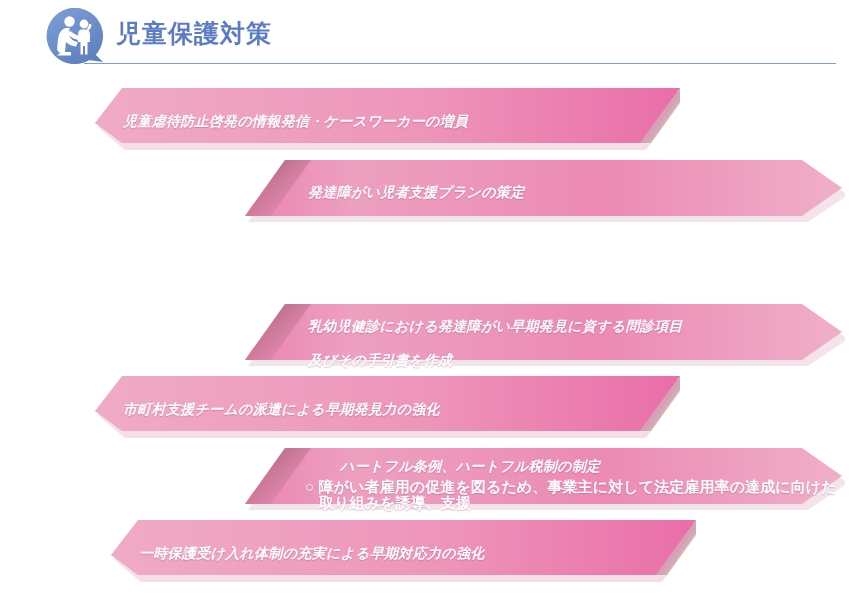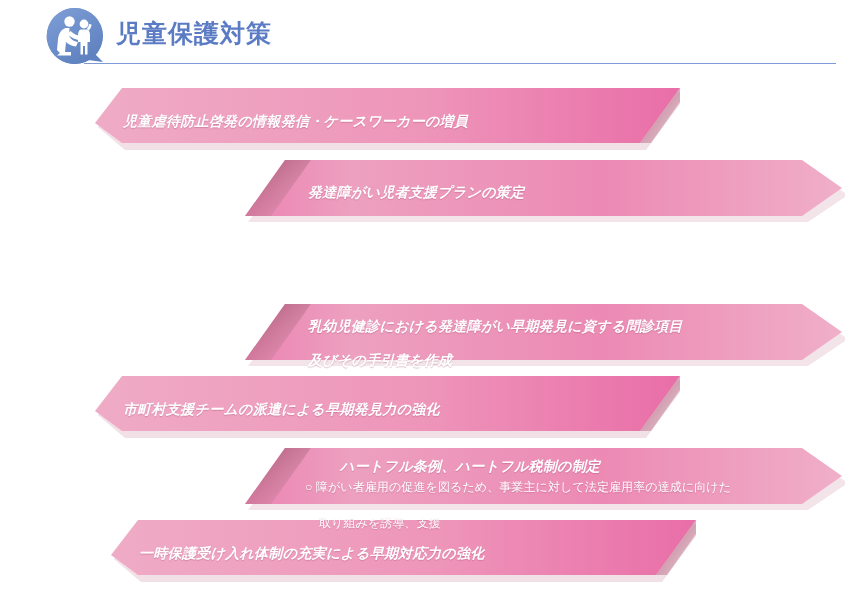--- a/index.html
+++ b/index.html
@@ -77,32 +77,31 @@
     white-space: nowrap;
   }
   .banner-title {
     font-size: 14px;
     line-height: 23px;
     letter-spacing: 0.3px;
     text-shadow: 0 1px 1px rgba(150,60,100,0.30);
     font-style: italic;
   }
   .banner-sub {
-    font-size: 12px;
+    font-size: 15px;
     line-height: 16px;
     letter-spacing: 0.1px;
-    font-weight: normal;
+    font-weight: bold;
     text-shadow: 0 1px 1px rgba(150,60,100,0.30);
   }
   .sub-line {
     display: block;
   }
   .sub-indent {
     padding-left: 14px;
-    margin-top: 20px;
   }
 </style>
 </head>
 <body>
 
 <div class="header">
 
   <div class="header-icon">
     <svg width="60" height="60" viewBox="0 0 60 60">
       <defs>

